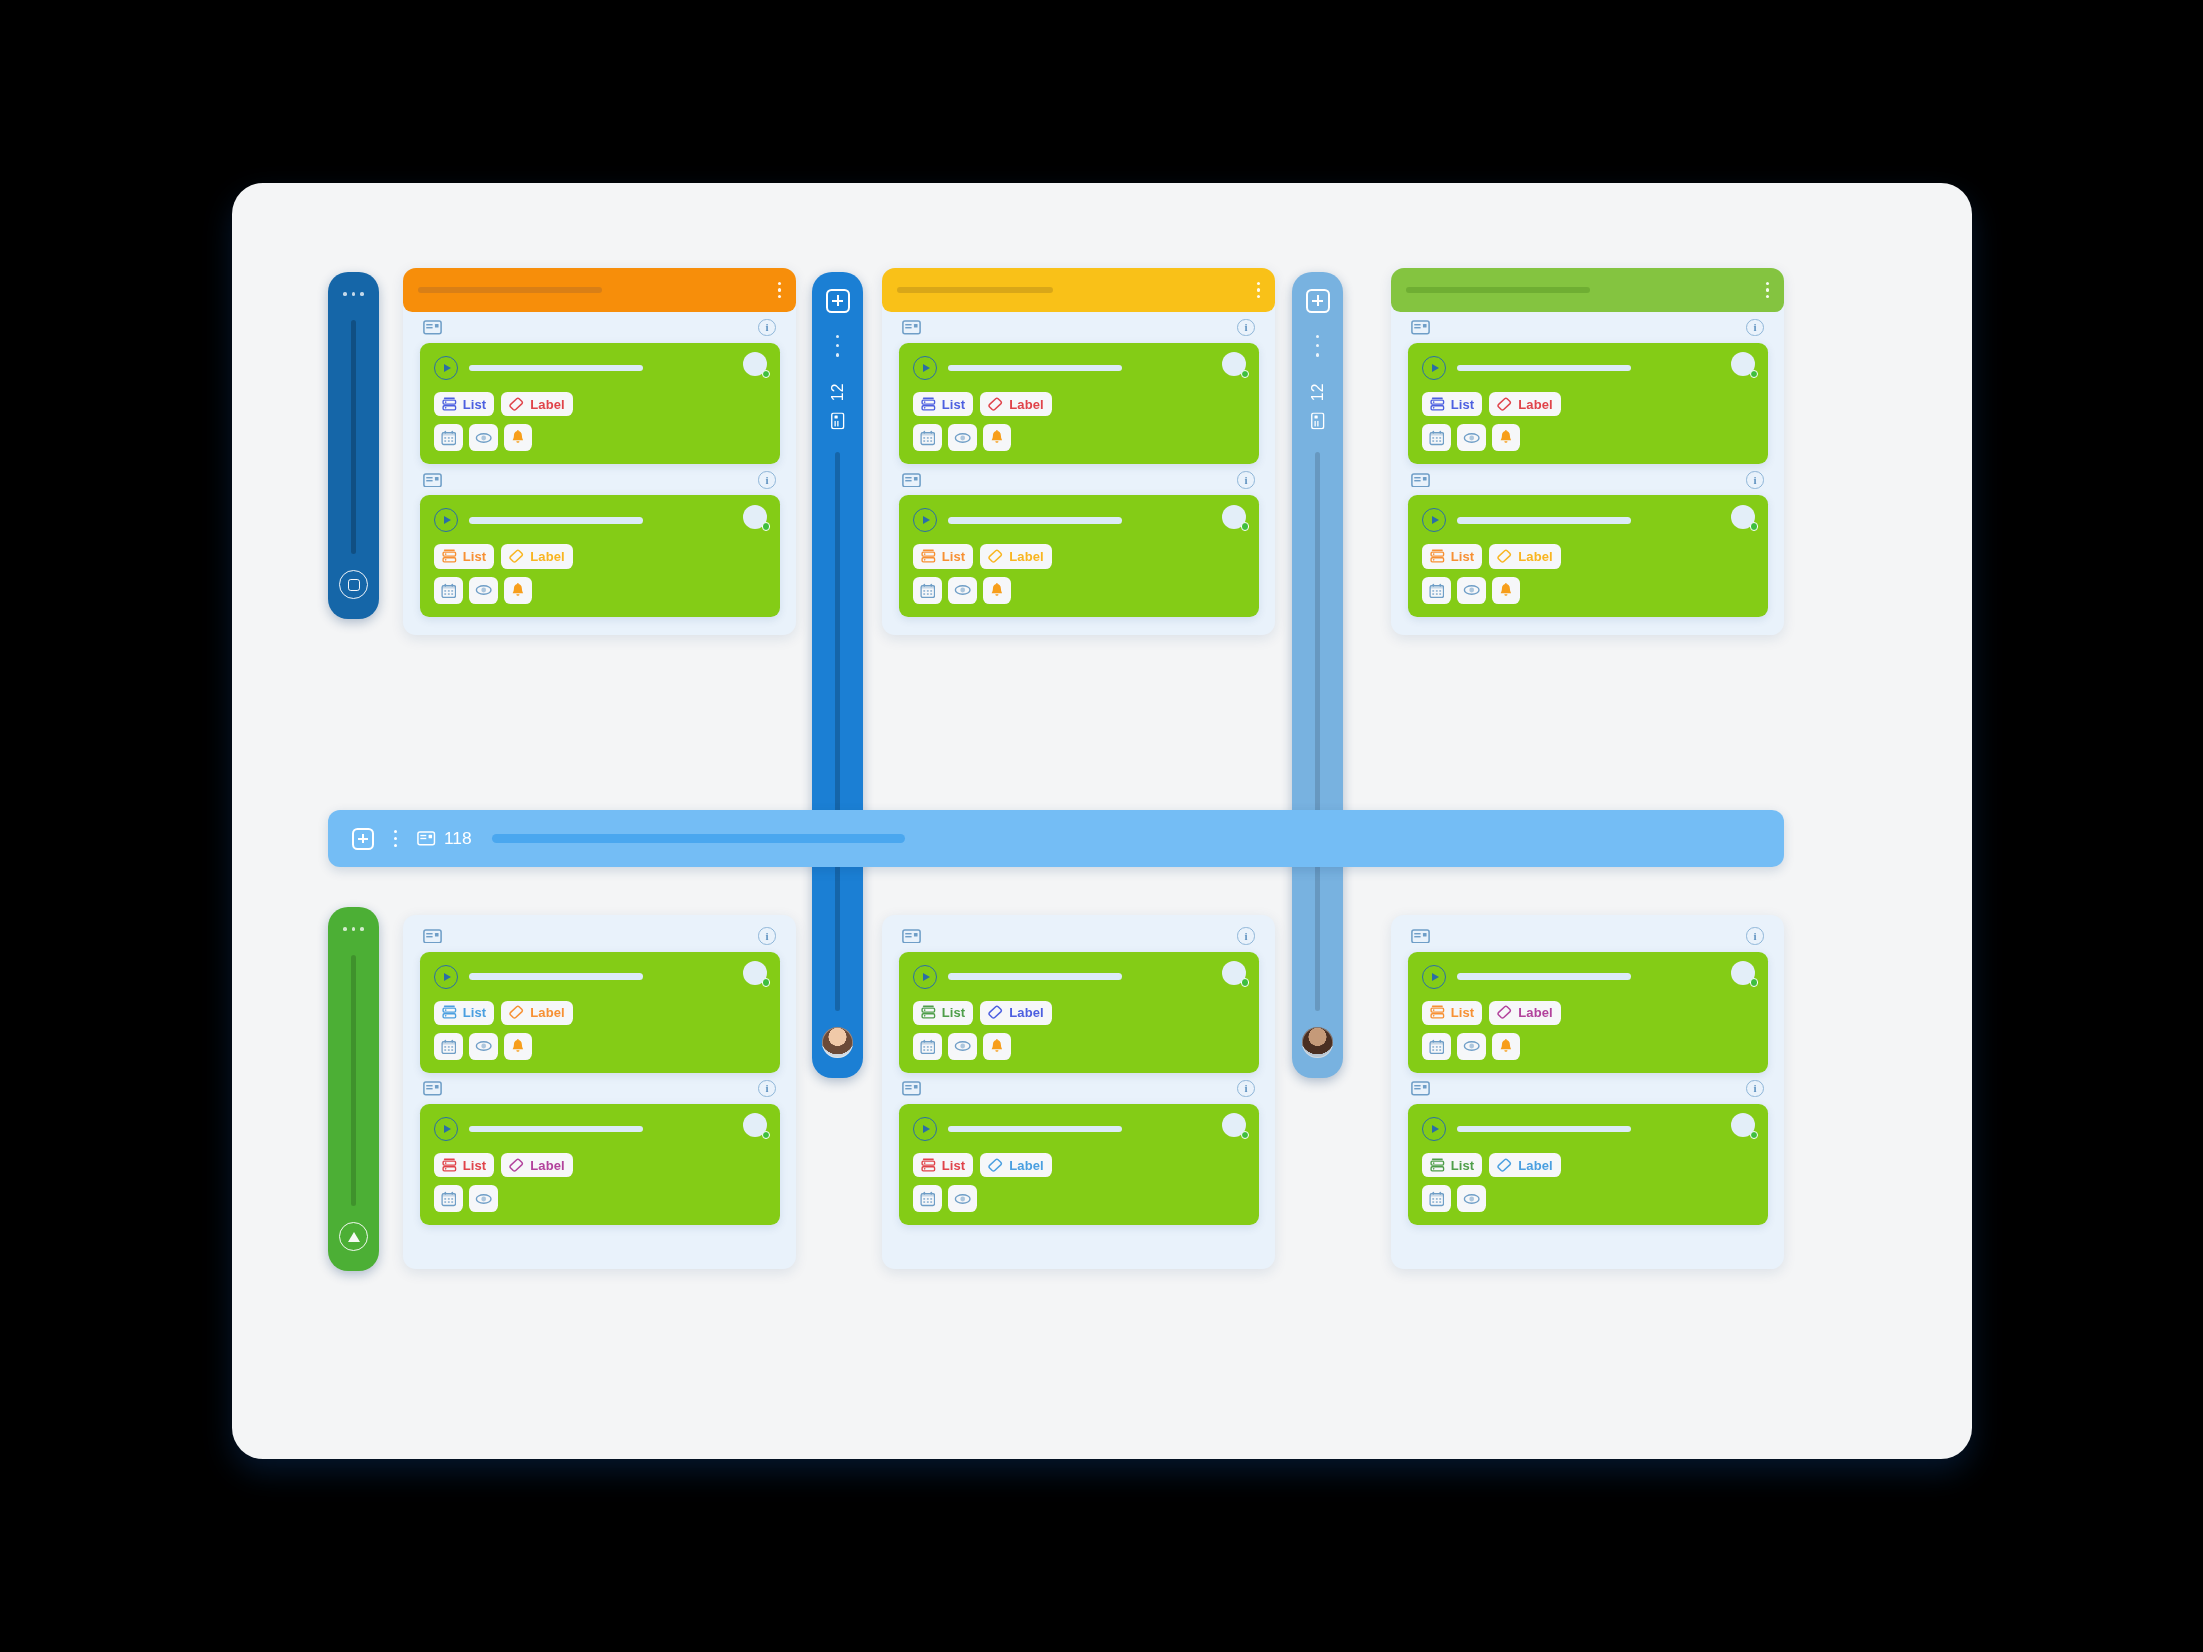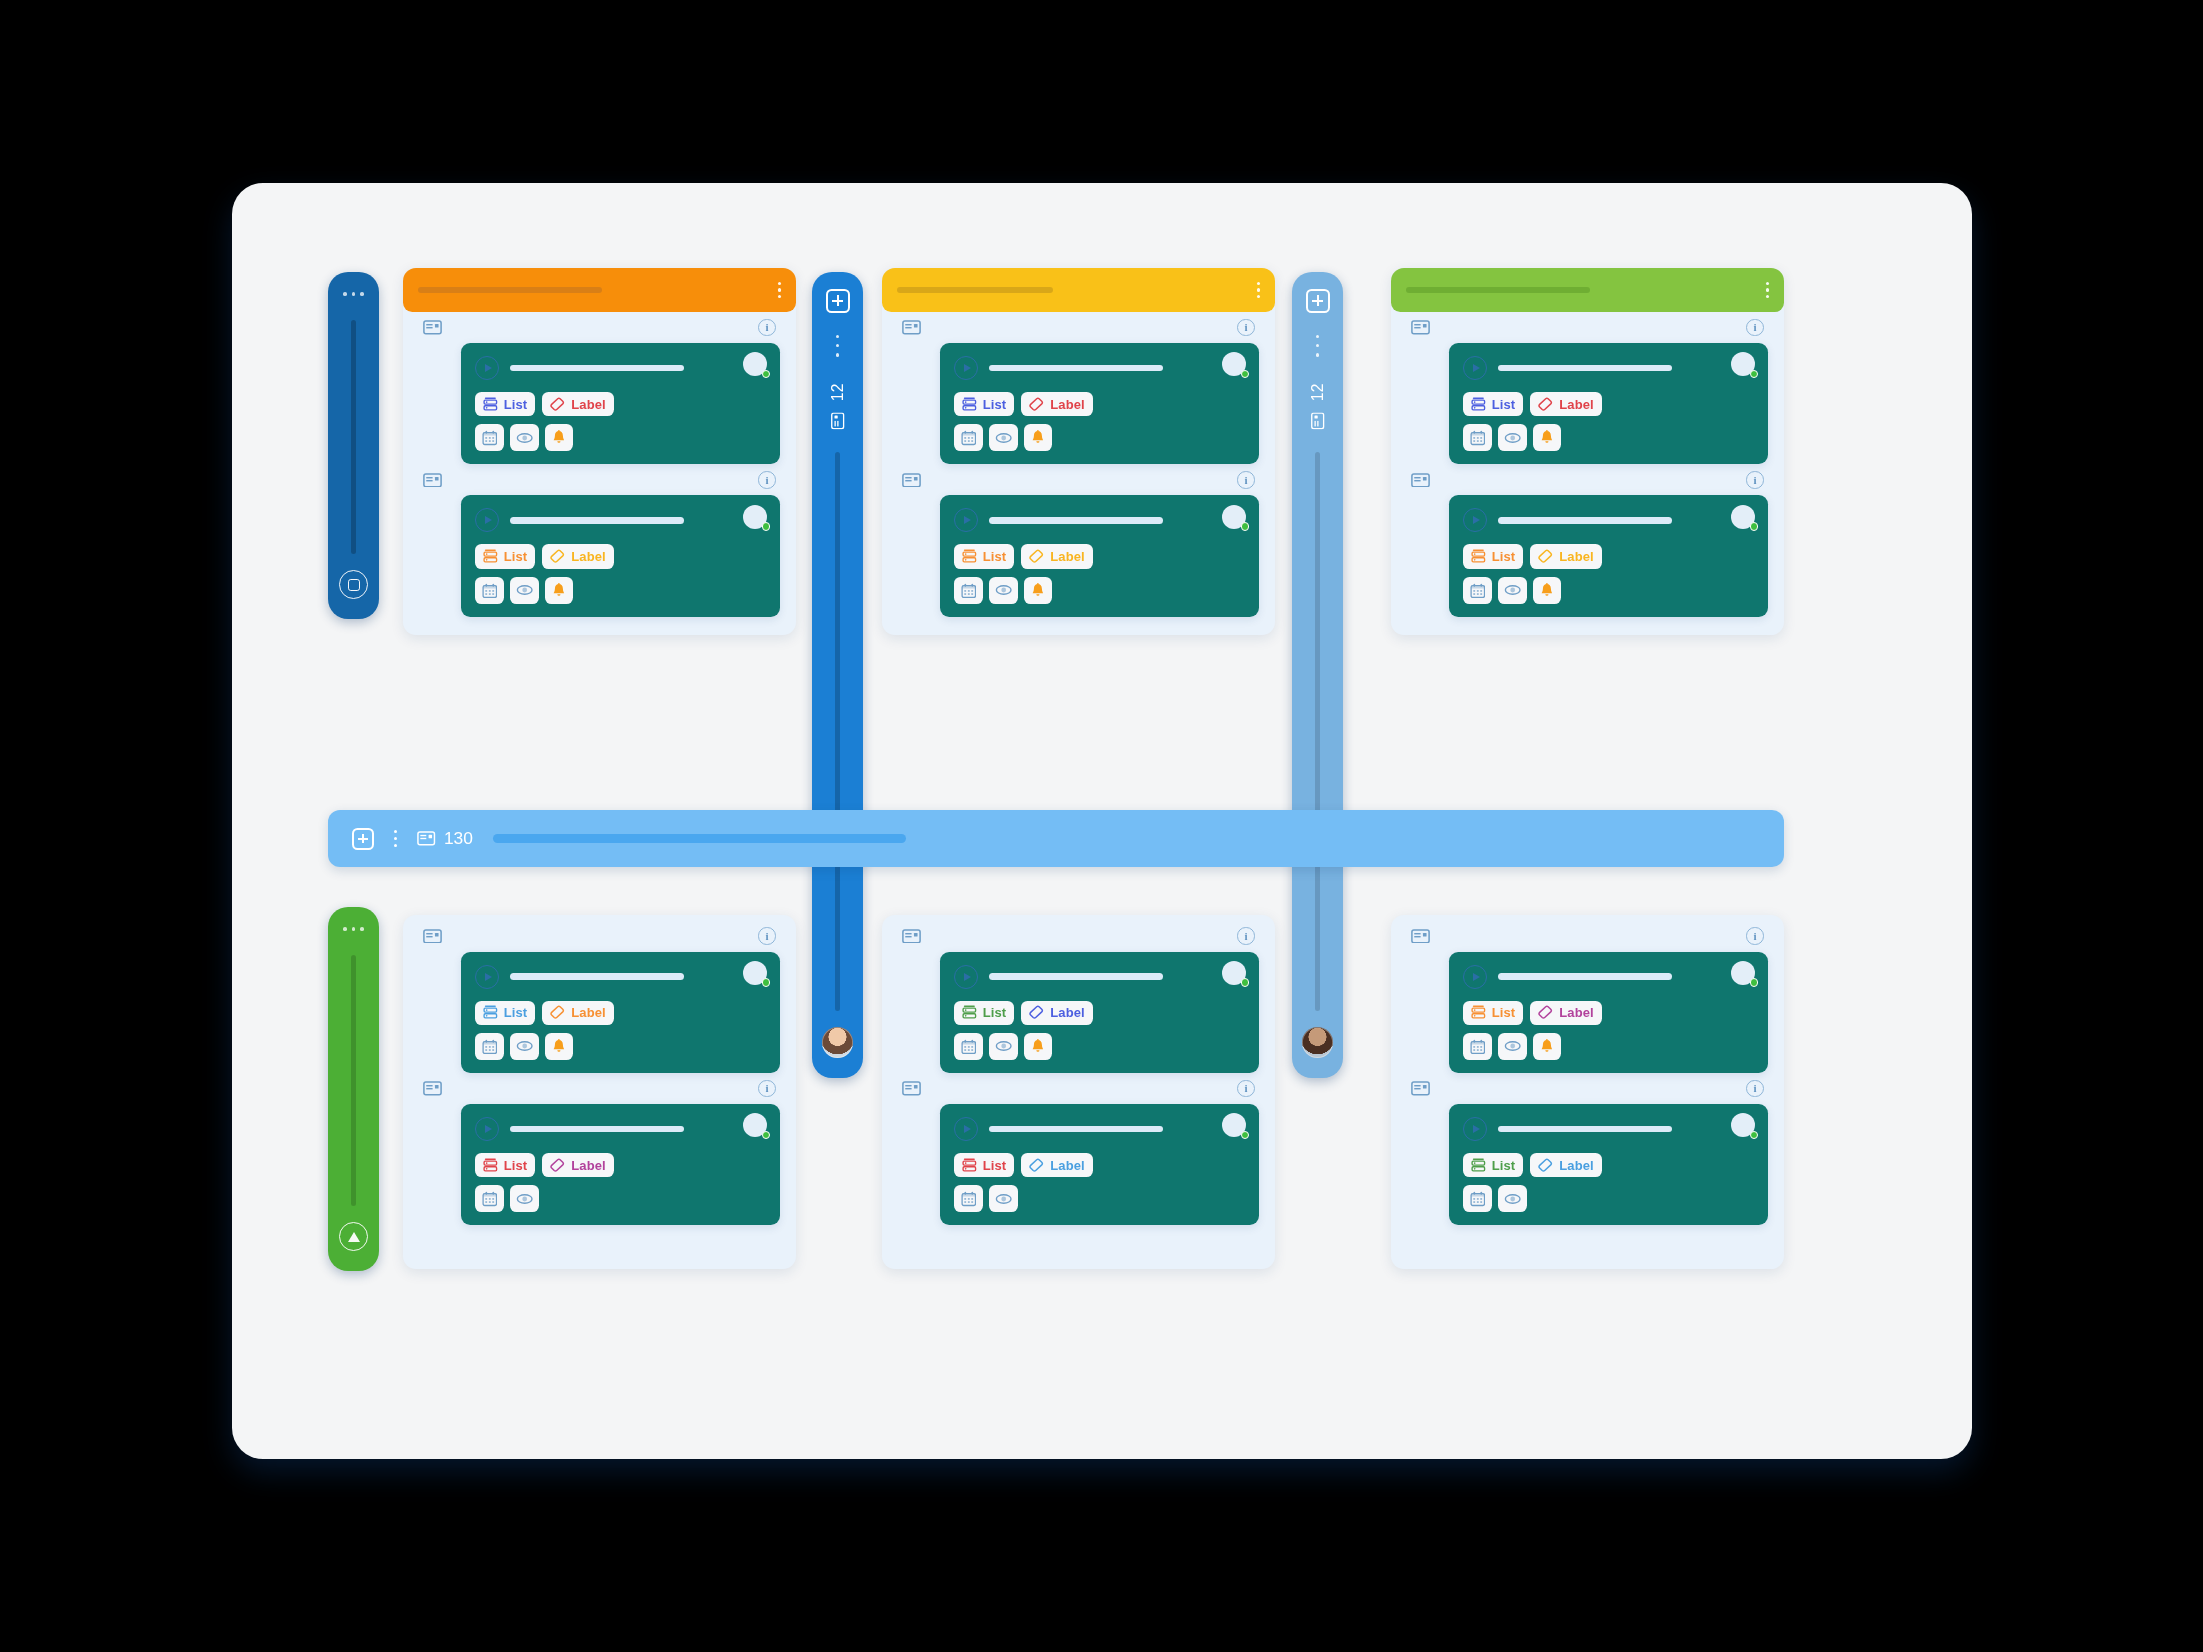--- a/index.html
+++ b/index.html
@@ -162,26 +162,25 @@
   
   .card-group { padding: 0 16.5px; }
 
   .card-meta {
     display: flex; align-items: center; justify-content: space-between;
     height: 31px;
     padding: 0 3.7px;
   }
 
   .card {
-    background: #0f766e;
+    background: #84cc16;
     border-radius: 9.2px;
     padding: 13px 14.7px 13px 14.7px;
     box-shadow: 0 2.8px 8.3px rgba(20,60,110,0.10);
     position: relative;
-    margin-left: 41px;
   }
   .card-top {
     display: flex; align-items: center; gap: 11px;
     position: relative;
   }
   .card-title-bar {
     height: 6.4px; border-radius: 3.7px;
     background: #dcebf8; flex: 1; max-width: 184px;
   }
   .card-avatar {
@@ -872,21 +871,21 @@
         </div>
       <div class="lane-count">
         <span>
           <svg width="18.4" height="14.7" viewBox="0 0 20 16">
             <rect x="1" y="1" width="18" height="14" rx="2.2" fill="none" stroke="#ffffff" stroke-width="1.6"></rect>
             <rect x="3.6" y="4.2" width="6.5" height="1.5" fill="#ffffff"></rect>
             <rect x="3.6" y="7.4" width="6.5" height="1.5" fill="#ffffff"></rect>
             <rect x="12.6" y="4.2" width="3.8" height="3.8" rx="0.6" fill="#ffffff"></rect>
           </svg>
         </span>
-        <span>130</span>
+        <span>118</span>
       </div>
       <div class="lane-bar"></div>
     </div>
 
     <div class="rail rail-green" id="rail-bottom-left" style="left:96px; top:724px; width:51px; height:364px;">
       <div class="rail-dots-h">
         <i></i>
           <i></i>
           <i></i>
       </div>

